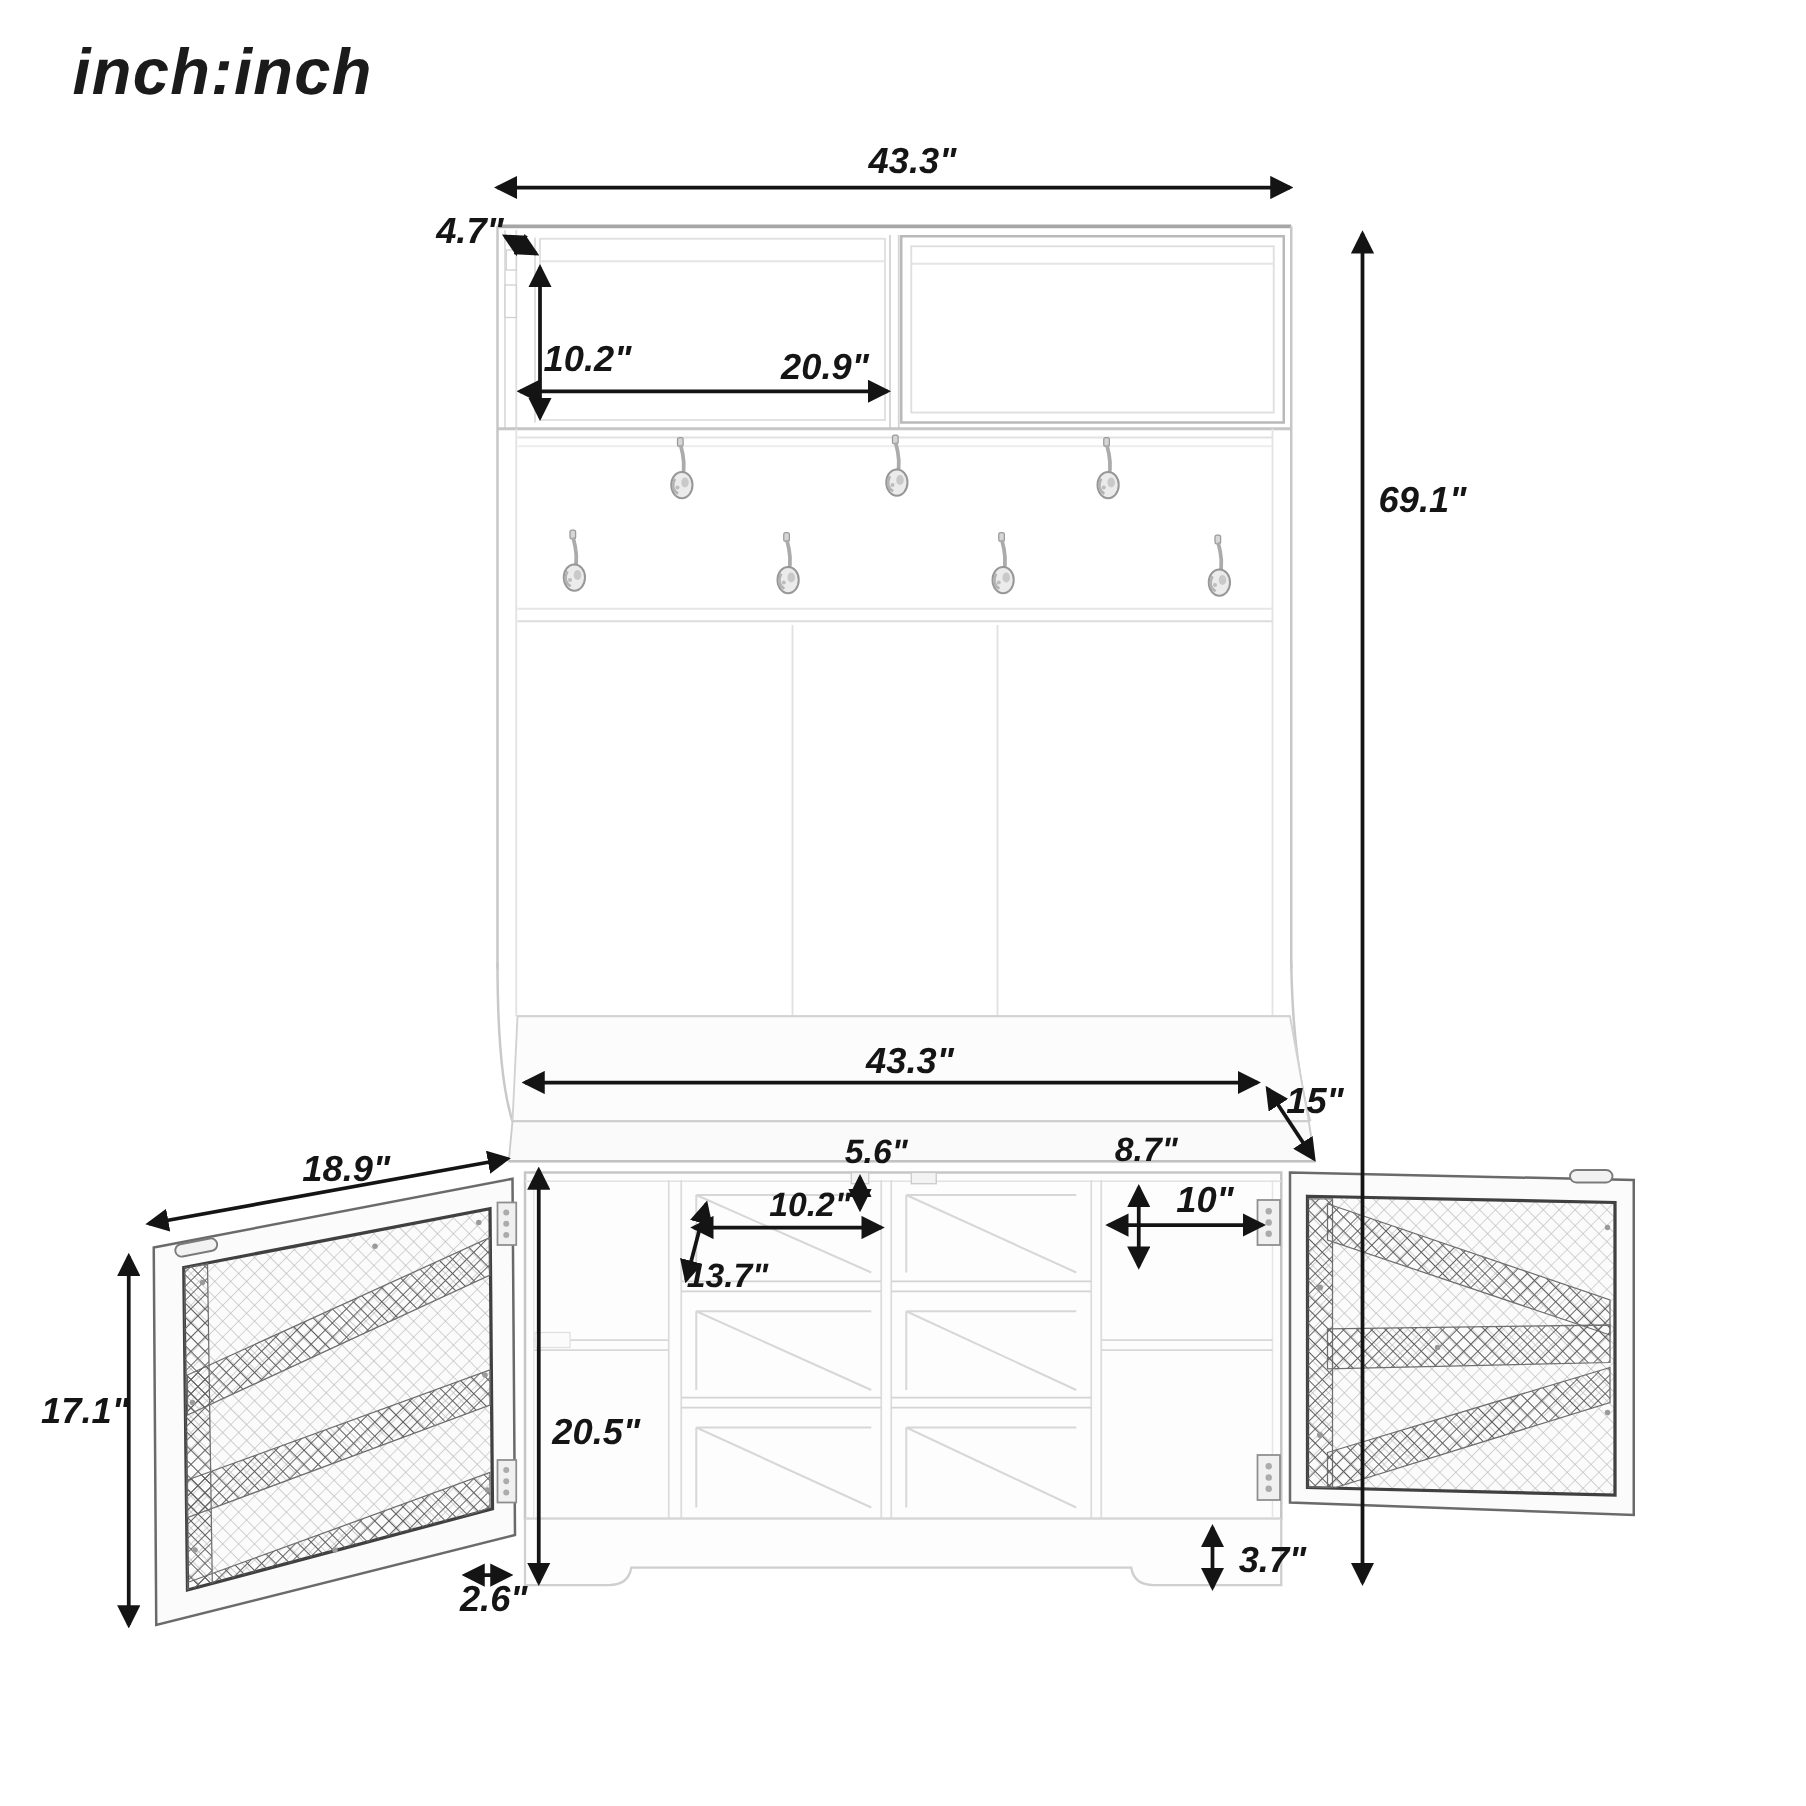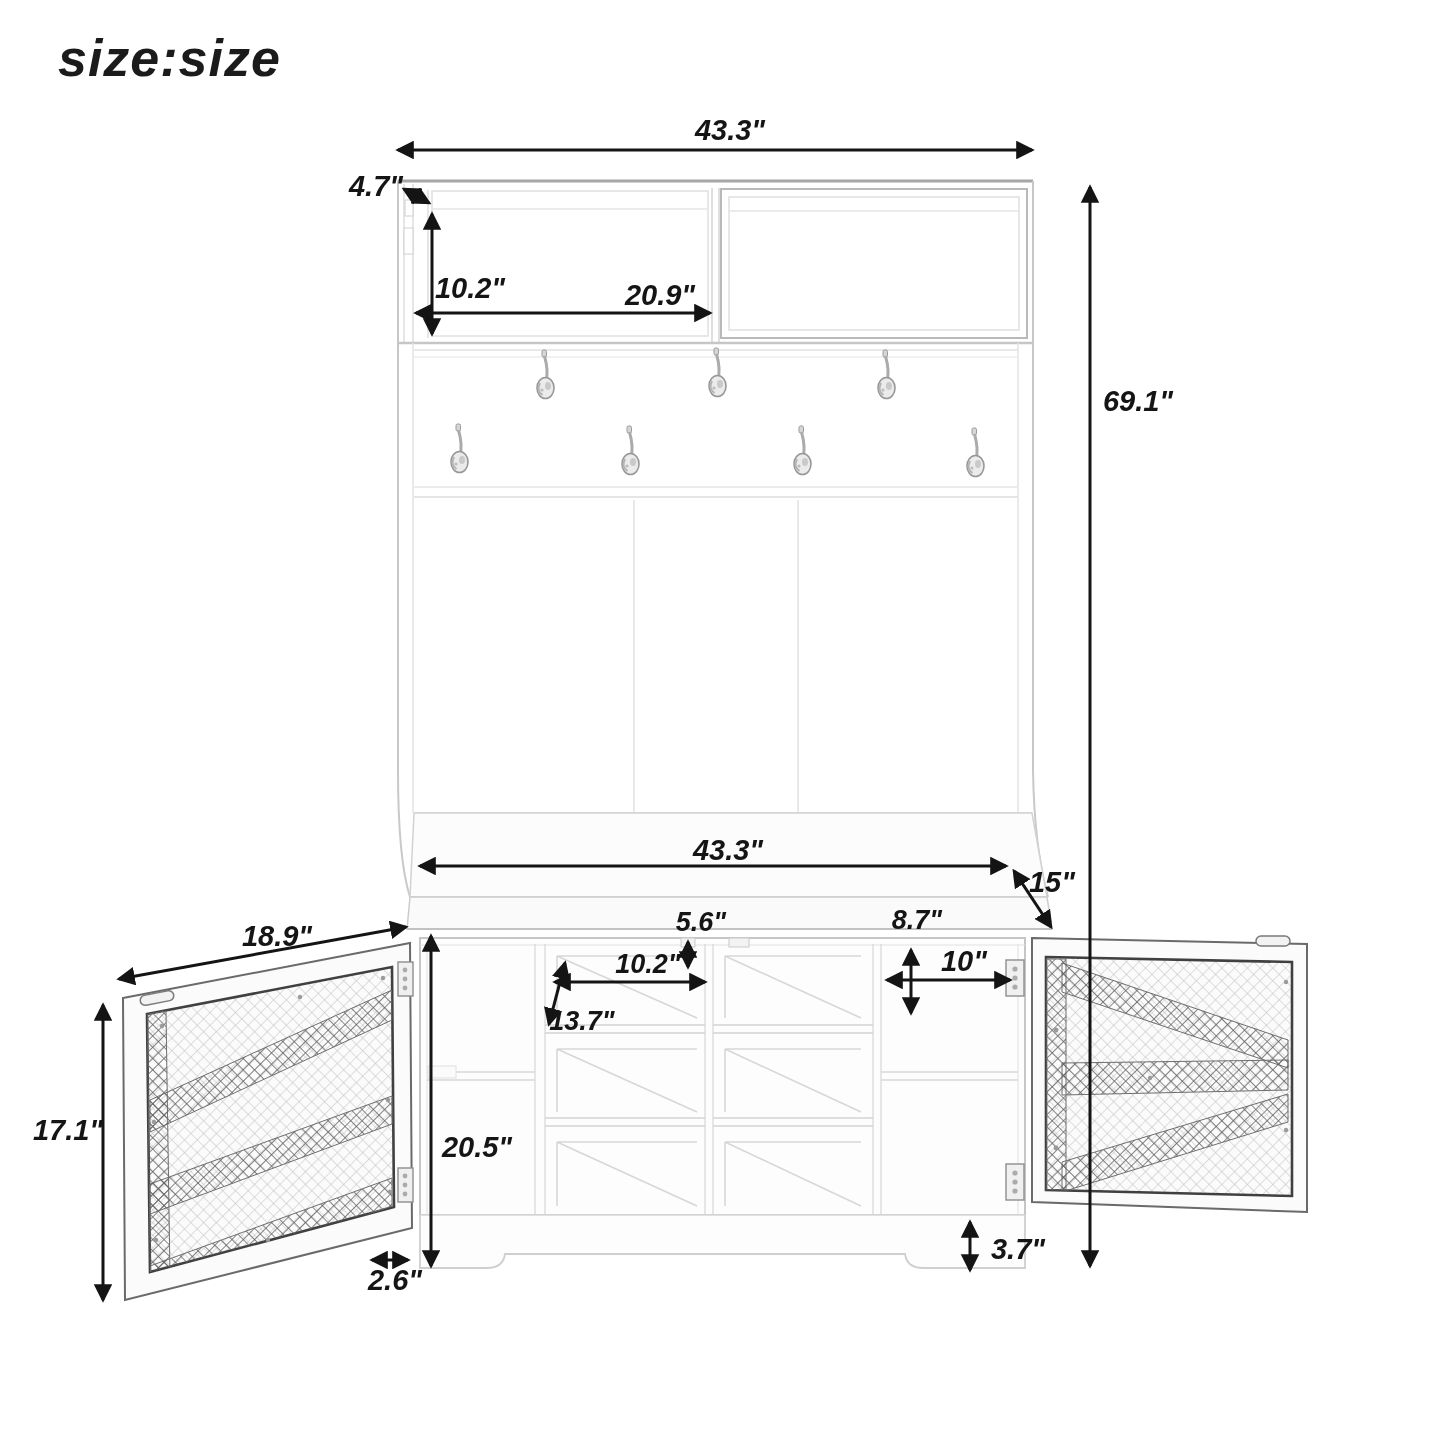--- a/index.html
+++ b/index.html
@@ -217,21 +217,21 @@
       <line x1="887" y1="980" x2="1010" y2="980" marker-start="url(#ah)" marker-end="url(#ah)"></line>
       <line x1="555" y1="982" x2="705" y2="982" marker-start="url(#ah)" marker-end="url(#ah)"></line>
       <line x1="565" y1="963" x2="549" y2="1024" marker-start="url(#ah)" marker-end="url(#ah)"></line>
       <line x1="103" y1="1005" x2="103" y2="1300" marker-start="url(#ah)" marker-end="url(#ah)"></line>
       <line x1="431" y1="936" x2="431" y2="1266" marker-start="url(#ah)" marker-end="url(#ah)"></line>
       <line x1="372" y1="1260" x2="408" y2="1260" marker-start="url(#ah)" marker-end="url(#ah)"></line>
       <line x1="970" y1="1222" x2="970" y2="1270" marker-start="url(#ah)" marker-end="url(#ah)"></line>
     </g>
   </svg>
 
-  <div class="title">size:size</div>
+  <div class="title">inch:inch</div>
 
   <div class="dim" style="left:730px;top:130px;">43.3"</div>
   <div class="dim" style="left:376px;top:186px;">4.7"</div>
   <div class="dim" style="left:470px;top:288px;">10.2"</div>
   <div class="dim" style="left:660px;top:295px;">20.9"</div>
   <div class="dim" style="left:1138px;top:401px;">69.1"</div>
   <div class="dim" style="left:728px;top:850px;">43.3"</div>
   <div class="dim" style="left:1052px;top:882px;">15"</div>
   <div class="dim" style="left:277px;top:936px;">18.9"</div>
   <div class="dim small" style="left:701px;top:922px;">5.6"</div>

